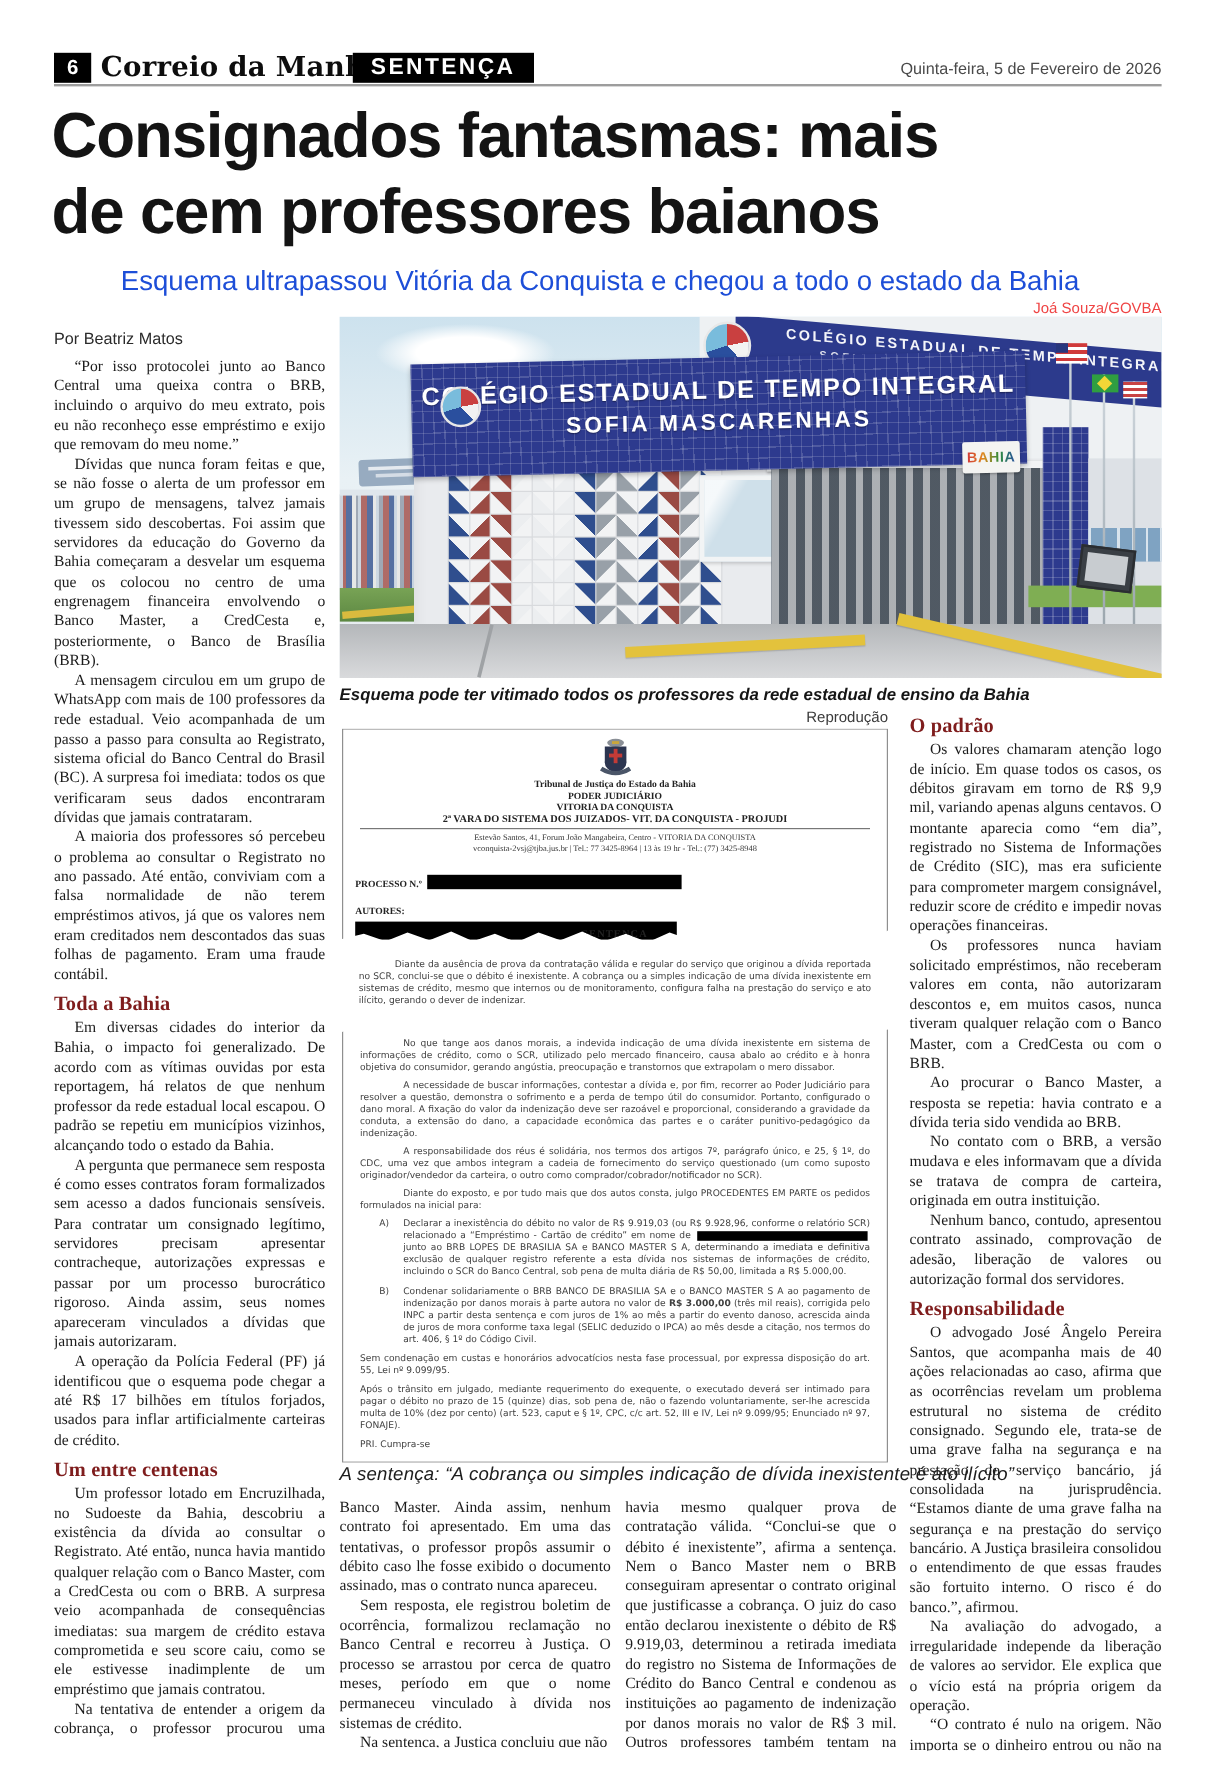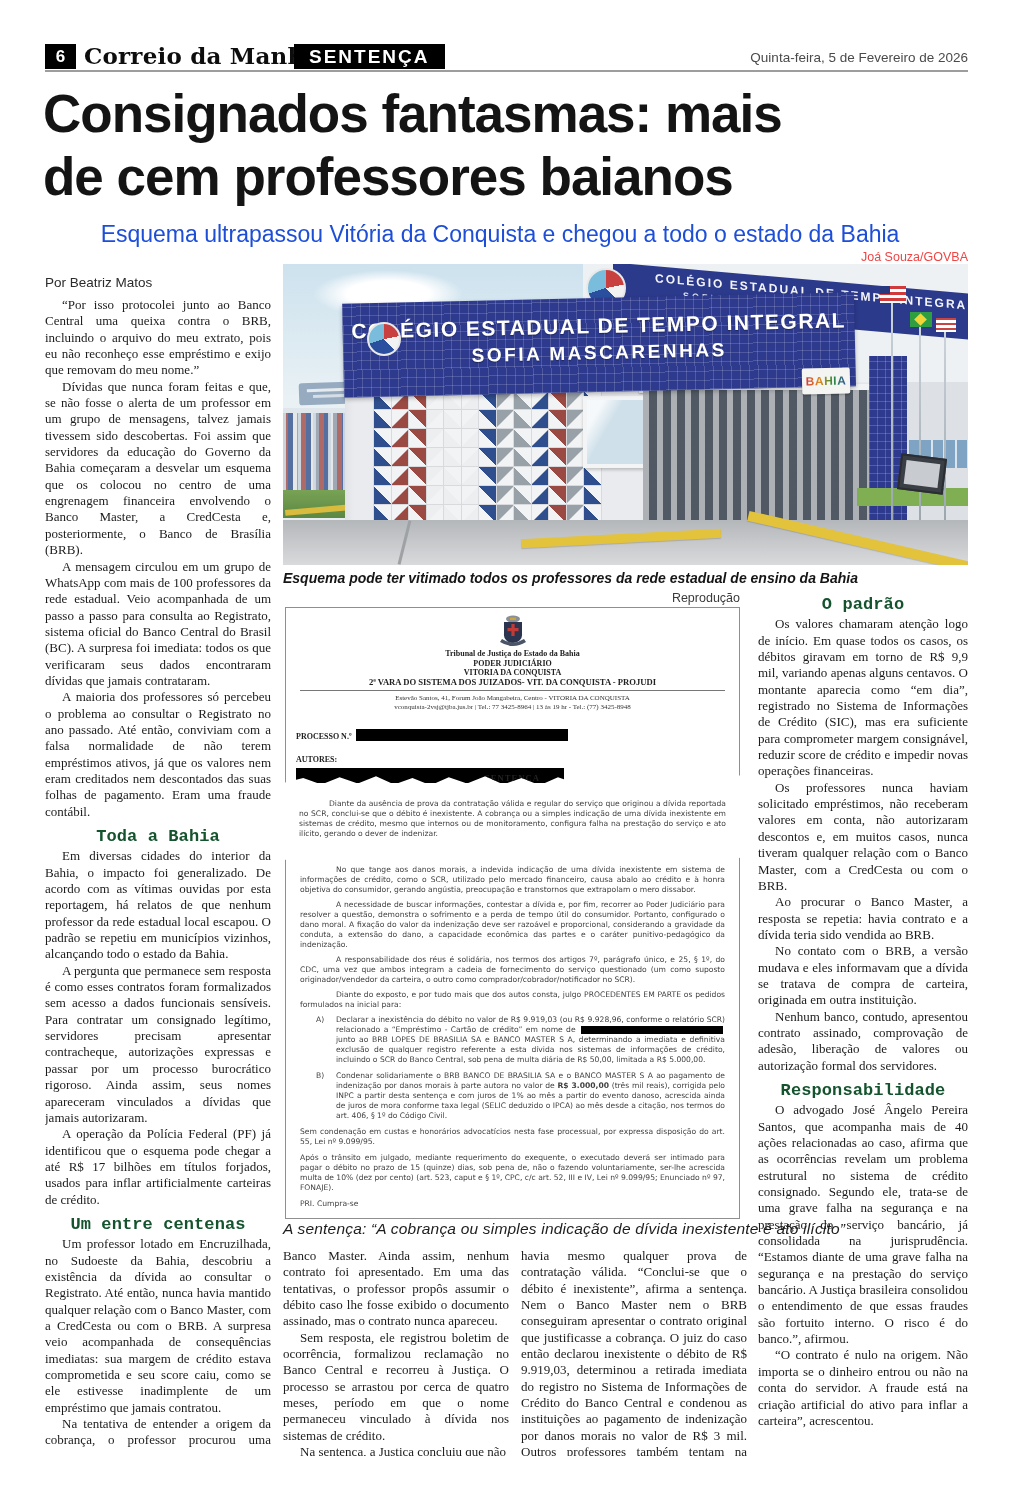--- a/index.html
+++ b/index.html
@@ -22,22 +22,22 @@
     color:#141414;letter-spacing:-1px;}
   #subheadline{left:45px;top:221px;width:910px;font-size:23px;color:#1d4ed8;text-align:center;}
   #photo-credit{right:42px;top:250px;font-size:12.5px;color:#ef4444;}
   #byline{left:45px;top:275px;font-size:13.5px;color:#2b2b2b;}
 
   
   .col{font-family:"Liberation Serif","DejaVu Serif",serif;font-size:13px;line-height:16.35px;
     text-align:justify;color:#1b1b1b;overflow:hidden;hyphens:auto;-webkit-hyphens:auto;}
   .col p{margin:0;text-indent:17px;}
   .col p.cont{text-indent:0;}
-  .col h3{font-family:Liberation Mono, monospace;font-size:17px;margin:9px 0 3px;
-    color:#14532d;letter-spacing:.1px;text-align:center;}
+  .col h3{font-family:Liberation Serif, serif;font-size:17px;margin:9px 0 3px;
+    color:#7f1d1d;letter-spacing:.1px;text-align:left;}
   .col h3:first-child{margin-top:0;}
   #col1{left:45px;top:297px;width:226px;height:1152px;}
   #col2{left:283px;top:1248px;width:226px;height:208px;}
   #col3{left:521px;top:1248px;width:226px;height:208px;}
   #col4{left:758px;top:597px;width:210px;height:862px;}
 
   
   #photo{left:283px;top:264px;width:685px;height:301px;overflow:hidden;
     background:linear-gradient(180deg,#cde2ee 0%,#e9f1f5 45%,#e6ebee 100%);}
   .cloud{position:absolute;background:radial-gradient(closest-side,#ffffff 55%,rgba(255,255,255,0));border-radius:50%;}
@@ -209,20 +209,21 @@
     </div>
   <div class="abs col" id="col4">
       <h3>O padrão</h3>
       <p>Os valores chamaram atenção logo de início. Em quase todos os casos, os débitos giravam em torno de R$ 9,9 mil, variando apenas alguns centavos. O montante aparecia como “em dia”, registrado no Sistema de Informações de Crédito (SIC), mas era suficiente para comprometer margem consignável, reduzir score de crédito e impedir novas operações financeiras.</p>
       <p>Os professores nunca haviam solicitado empréstimos, não receberam valores em conta, não autorizaram descontos e, em muitos casos, nunca tiveram qualquer relação com o Banco Master, com a CredCesta ou com o BRB.</p>
       <p>Ao procurar o Banco Master, a resposta se repetia: havia contrato e a dívida teria sido vendida ao BRB.</p>
       <p>No contato com o BRB, a versão mudava e eles informavam que a dívida se tratava de compra de carteira, originada em outra instituição.</p>
       <p>Nenhum banco, contudo, apresentou contrato assinado, comprovação de adesão, liberação de valores ou autorização formal dos servidores.</p>
       <h3>Responsabilidade</h3>
       <p>O advogado José Ângelo Pereira Santos, que acompanha mais de 40 ações relacionadas ao caso, afirma que as ocorrências revelam um problema estrutural no sistema de crédito consignado. Segundo ele, trata-se de uma grave falha na segurança e na prestação do serviço bancário, já consolidada na jurisprudência. “Estamos diante de uma grave falha na segurança e na prestação do serviço bancário. A Justiça brasileira consolidou o entendimento de que essas fraudes são fortuito interno. O risco é do banco.”, afirmou.</p>
+      <p>Na avaliação do advogado, a irregularidade independe da liberação de valores ao servidor. Ele explica que o vício está na própria origem da operação.</p>
       <p>“O contrato é nulo na origem. Não importa se o dinheiro entrou ou não na conta do servidor. A fraude está na criação artificial do ativo para inflar a carteira”, acrescentou.</p>
     </div>
 
   <div class="abs" id="photo">
     <div class="cloud" style="left:30px;top:6px;width:150px;height:48px;"></div>
     <div class="cloud" style="left:420px;top:0px;width:200px;height:40px;"></div>
 
     <div id="far-wall"></div>
     <div id="far-fence"></div>
     <div id="far-rail"></div>

